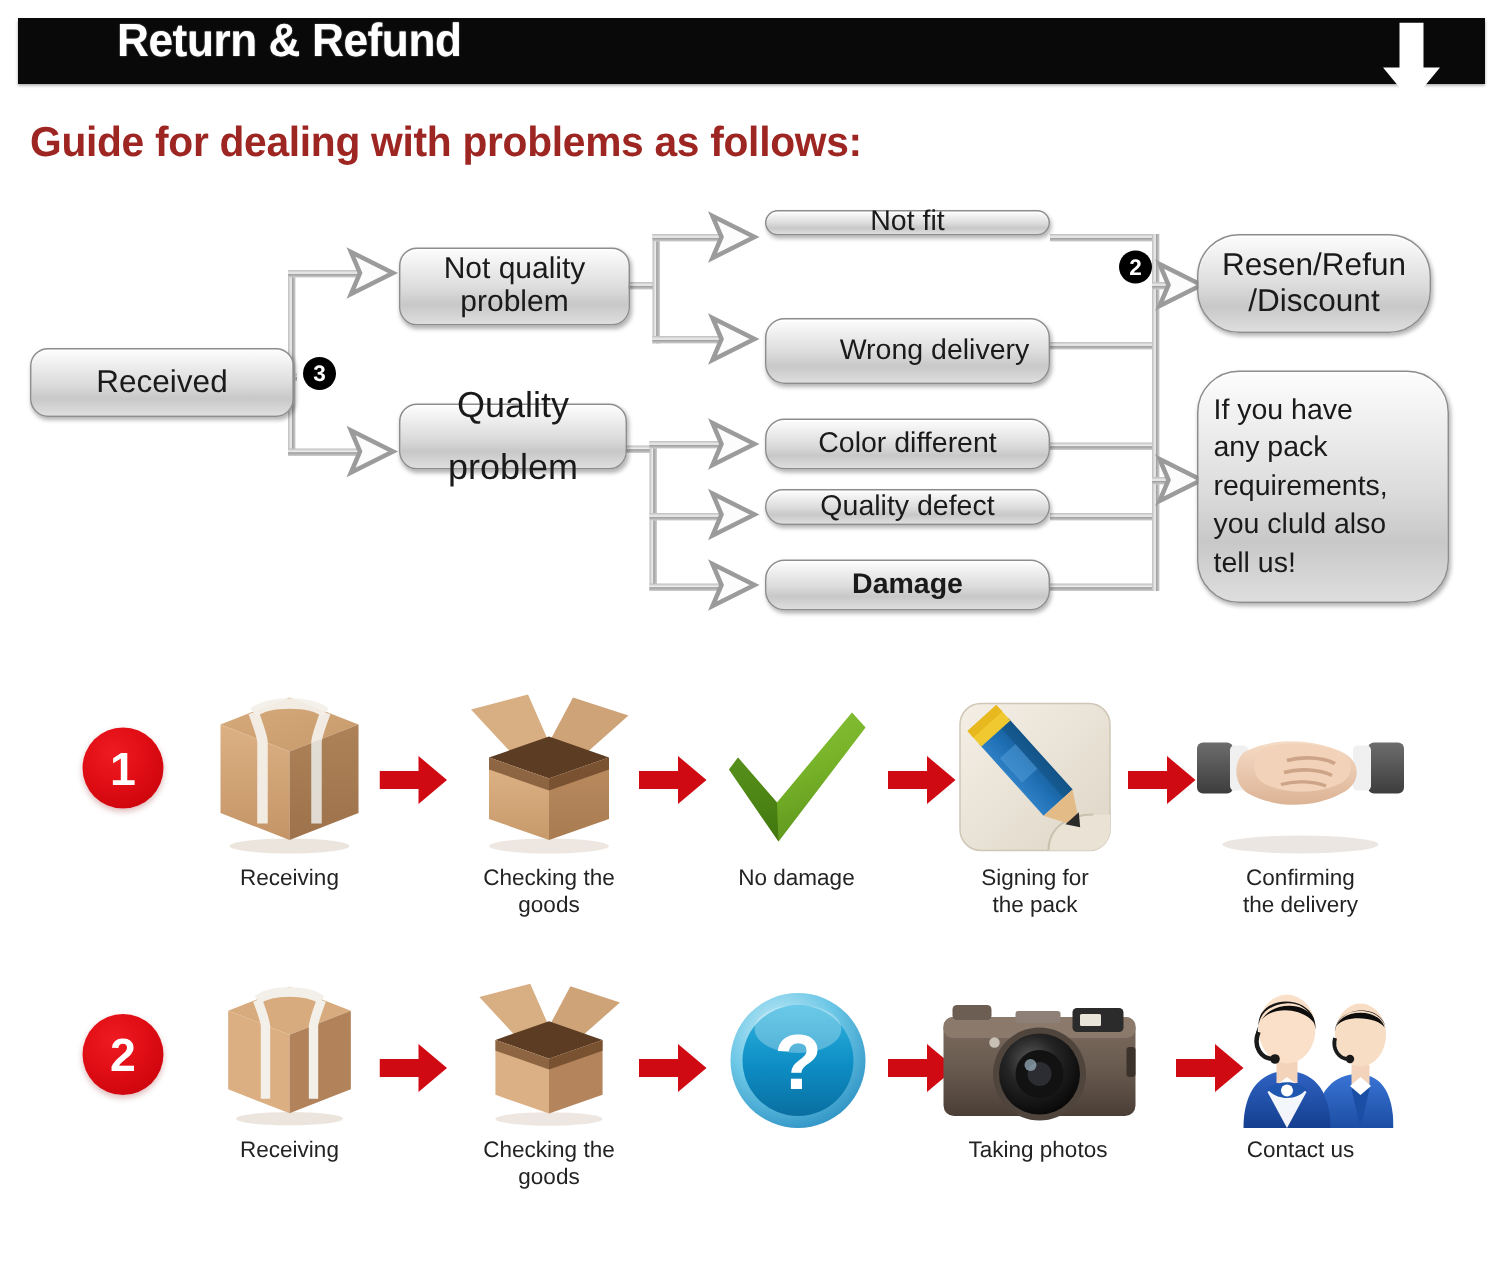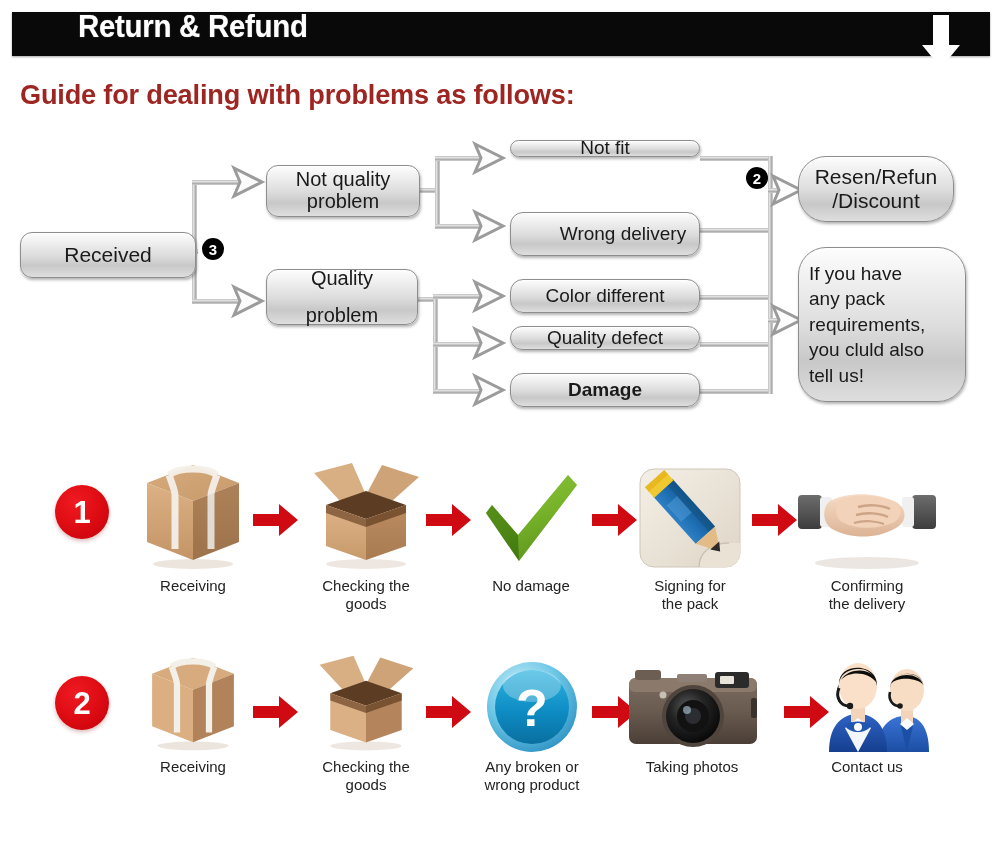--- a/index.html
+++ b/index.html
@@ -179,21 +179,21 @@
 
   <div class="node" style="left:20px; top:102px; width:176px; height:46px; font-size:21px;">Received</div>
 
   <div class="marker-badge" style="left:202px; top:108px;">3</div>
 
   <div class="node" style="left:266px; top:35px; width:154px; height:52px; flex-direction:column; font-size:20px;">
     <span>Not quality</span>
     <span>problem</span>
   </div>
 
-  <div class="node" style="left:266px; top:139px; width:152px; height:56px; flex-direction:column; font-size:20px;gap:15px;">
+  <div class="node" style="left:266px; top:139px; width:152px; height:44px; flex-direction:column; font-size:24px;gap:15px;">
     <span>Quality</span>
     <span>problem</span>
   </div>
 
   <div class="node tight" style="left:510px; top:10px; width:190px; height:17px;">Not fit</div>
 
   <div class="node tight" style="left:510px; top:82px; width:190px; height:44px;padding-left:42px;">Wrong delivery</div>
 
   <div class="node tight" style="left:510px; top:149px; width:190px; height:34px;">Color different</div>
 
@@ -451,21 +451,20 @@
                 <stop offset="100%" stop-color="#0a6fa0"></stop>
             </linearGradient>
           </defs>
           <circle cx="47" cy="47" r="45" fill="url(#qOuter)"></circle>
           <circle cx="47" cy="47" r="37" fill="url(#qInner)"></circle>
           <ellipse cx="47" cy="26" rx="29" ry="16" fill="#ffffff" opacity=".28"></ellipse>
           <text x="47" y="66" font-family="Liberation Sans, sans-serif" font-size="52" font-weight="bold" fill="#ffffff" text-anchor="middle">?</text>
         </svg>
       </div>
     </div>
-    <div class="step-label">Any broken or<br>wrong product</div>
   </div>
 
   <svg class="red-arrow" style="left:592px; top:45px;" viewBox="0 0 46 34">
     <path d="M0 11 H26 V1 L45 17 L26 33 V23 H0 Z" fill="#cf0a12"></path>
   </svg>
 
   <div class="step" style="left:612px; top:0; width:160px;">
     <div class="step-art" style="height:104px;">
       <div class="art-center">
         <svg width="146" height="92" viewBox="0 0 146 92">

